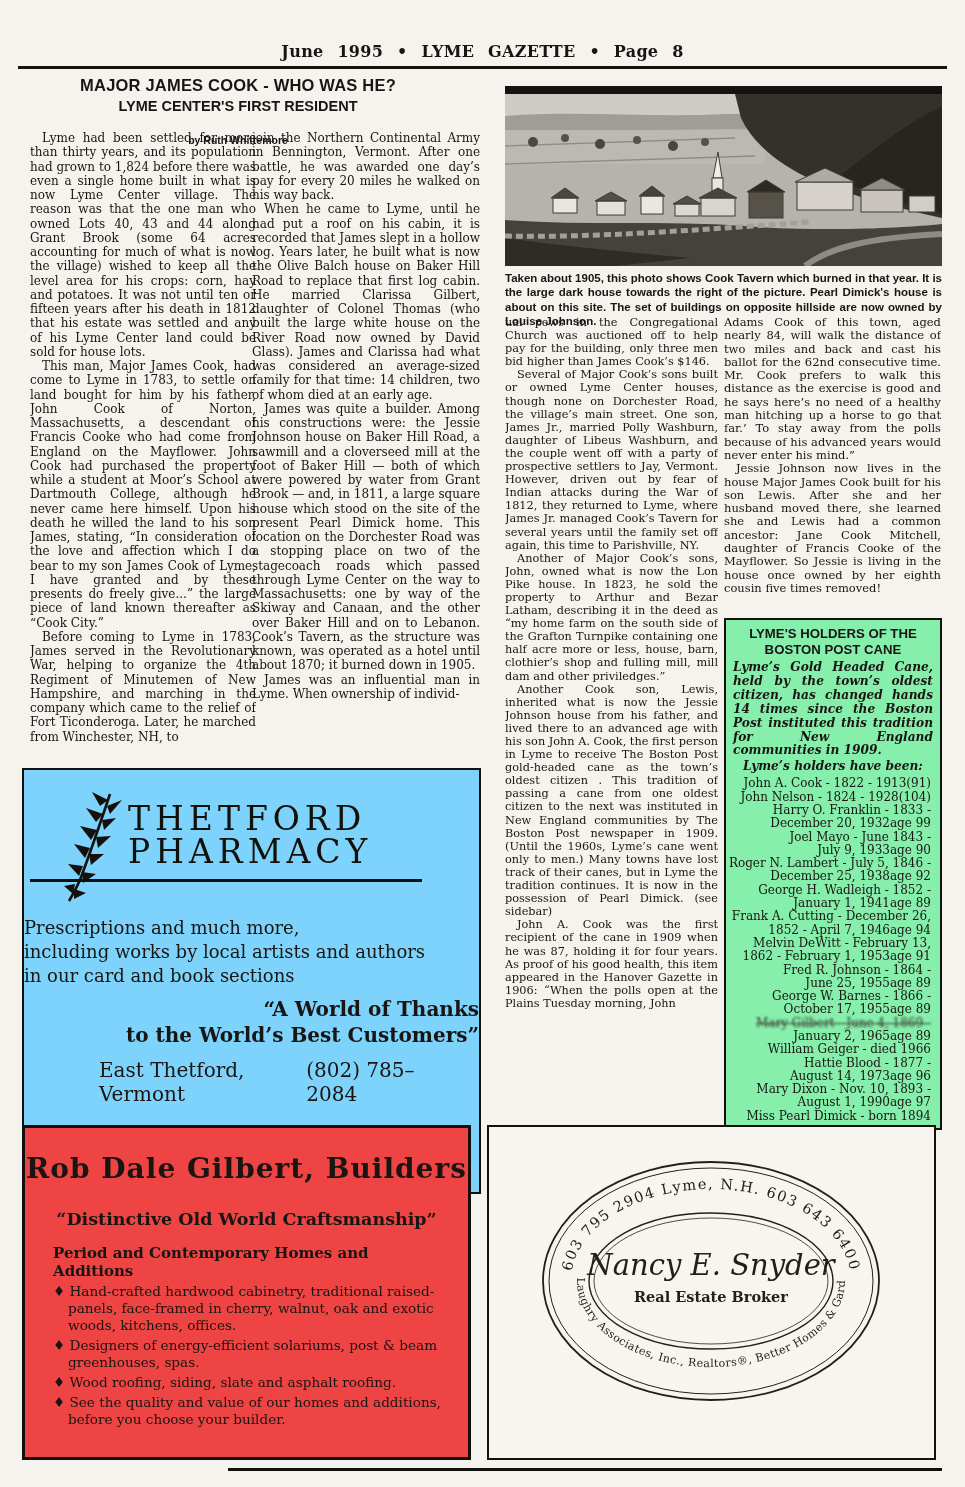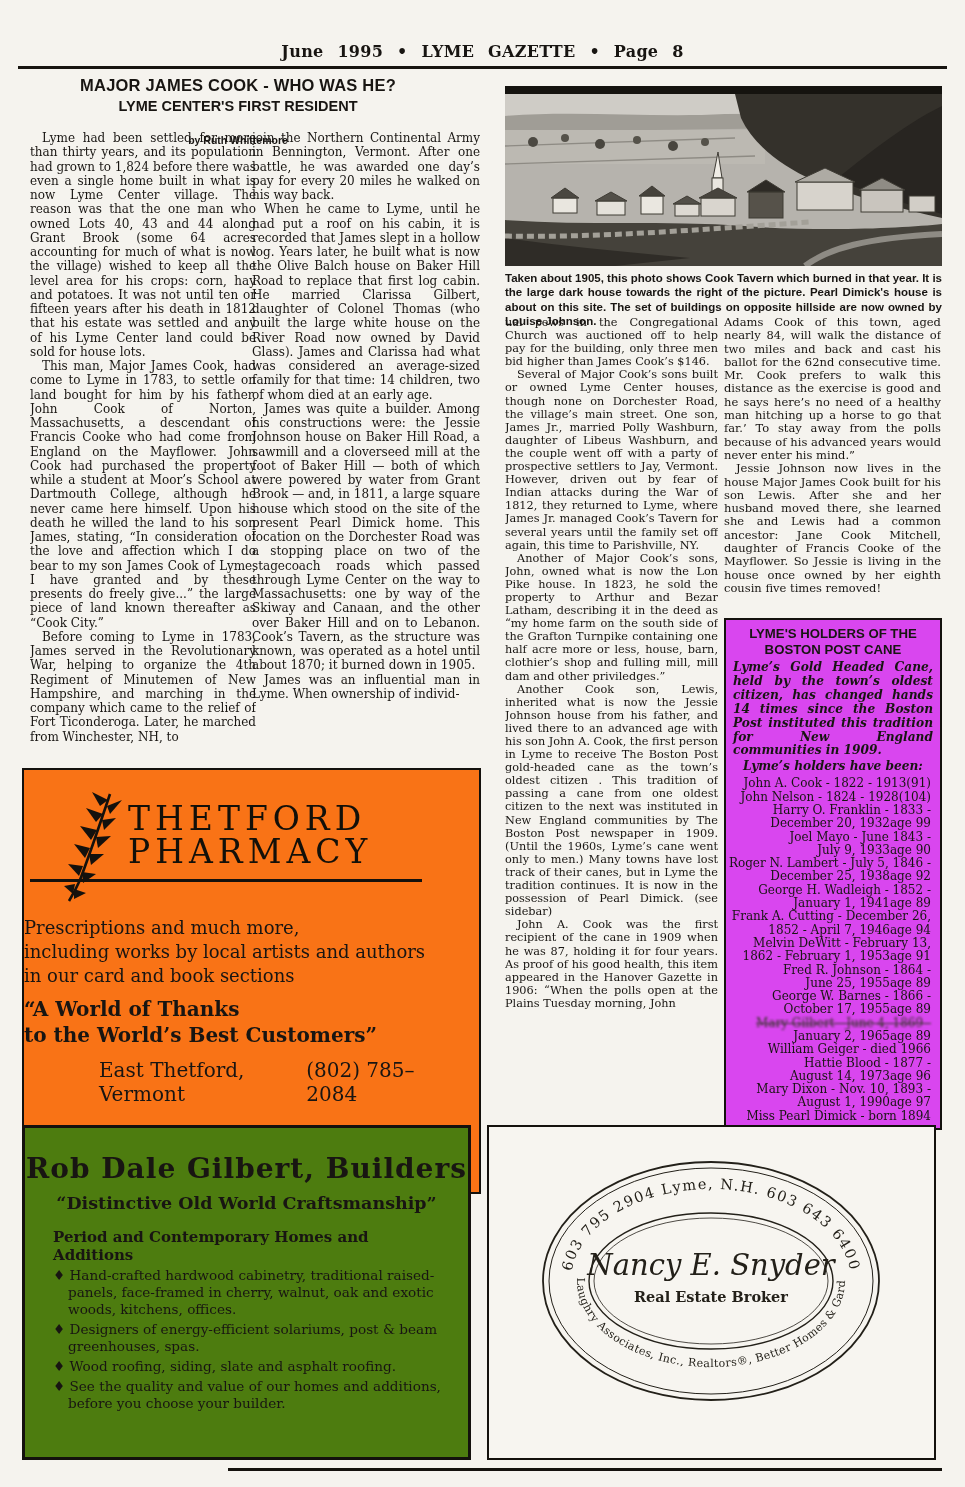--- a/index.html
+++ b/index.html
@@ -24,49 +24,49 @@
   .c3{left:505px;top:316px;width:213px;height:796px;font-size:11.3px;line-height:13.1px;}
   .c4{left:724px;top:316px;width:217px;height:294px;font-size:11.5px;line-height:13.3px;}
   
   .photo{position:absolute;left:505px;top:86px;width:437px;height:180px;background:#23211e;}
   .photo svg{display:block;}
   .caption{position:absolute;left:505px;top:271px;width:437px;
            font-family:"Liberation Sans",sans-serif;font-weight:bold;
            font-size:11.5px;line-height:14.4px;text-align:justify;}
   
   .sidebar{position:absolute;left:724px;top:618px;width:218px;border:2.5px solid #14110d;
-           background:#d946ef;box-sizing:border-box;padding:6px 7px 5px 7px;}
+           background:#86efac;box-sizing:border-box;padding:6px 7px 5px 7px;}
   .sb-title{text-align:center;font-family:"Liberation Sans",sans-serif;font-weight:bold;
             font-size:13.2px;line-height:15.5px;}
   .sb-intro{font-style:italic;font-weight:bold;font-size:12.2px;line-height:13.9px;
             margin-top:4px;text-align:justify;}
   .sb-sub{font-style:italic;font-weight:bold;font-size:12.2px;margin:1px 0 4px 10px;}
   .sb-row{display:flex;justify-content:flex-end;font-size:12px;line-height:13.3px;
           padding-left:3px;white-space:nowrap;}
   .sb-row.ind{padding-left:17px;}
   .sb-row .age{padding-right:2px;}
   .sb-row.smudged{filter:blur(1.1px);text-decoration:line-through;color:#3a352e;}
   
   .pharm{position:absolute;left:22px;top:768px;width:459px;height:426px;
-         border:2.5px solid #14110d;box-sizing:border-box;background:#f97316;}
+         border:2.5px solid #14110d;box-sizing:border-box;background:#7dd3fc;}
   .ph-rule{position:absolute;left:6px;top:109px;width:392px;height:3px;background:#14110d;}
   .ph-logo{position:absolute;left:34px;top:20px;z-index:2;}
   .ph-name{position:absolute;left:104px;top:32px;z-index:1;font-size:33px;line-height:33px;
            letter-spacing:5px;color:#131009;}
   .ph-tag{position:absolute;top:146px;left:0;width:100%;
           font-size:18px;line-height:24px;}
-  .ph-slogan{position:absolute;top:226px;left:0;width:100%;text-align:left;
+  .ph-slogan{position:absolute;top:226px;left:0;width:100%;text-align:right;
              font-weight:bold;font-size:20px;line-height:26px;}
   .ph-addr{position:absolute;top:288px;left:75px;right:34px;display:flex;
            justify-content:space-between;font-size:20px;}
   
   .build{position:absolute;left:22px;top:1125px;width:449px;height:335px;
-         border:3px solid #14110d;box-sizing:border-box;background:#4d7c0f;}
+         border:3px solid #14110d;box-sizing:border-box;background:#ef4444;}
   .bd-name{text-align:center;margin-top:24px;font-size:28px;font-weight:bold;letter-spacing:1px;}
-  .bd-sub{text-align:center;font-size:17.5px;font-weight:bold;margin-top:8px;}
+  .bd-sub{text-align:center;font-size:17.5px;font-weight:bold;margin-top:24px;}
   .bd-lead{margin:15px 18px 2px 28px;font-weight:bold;font-size:15px;}
   .bd-list{margin:2px 16px 0 28px;}
   .bd-item{font-size:13.6px;line-height:17px;padding-left:15px;text-indent:-15px;margin-top:3px;}
   
   .snyder{position:absolute;left:487px;top:1125px;width:449px;height:335px;
           border:2px solid #14110d;box-sizing:border-box;background:#f7f5f0;}
   .sn-oval{position:absolute;left:52px;top:32px;}
   .bottom-rule{position:absolute;left:228px;top:1468px;width:714px;height:2.5px;background:#14110d;}
 </style>
 </head>

